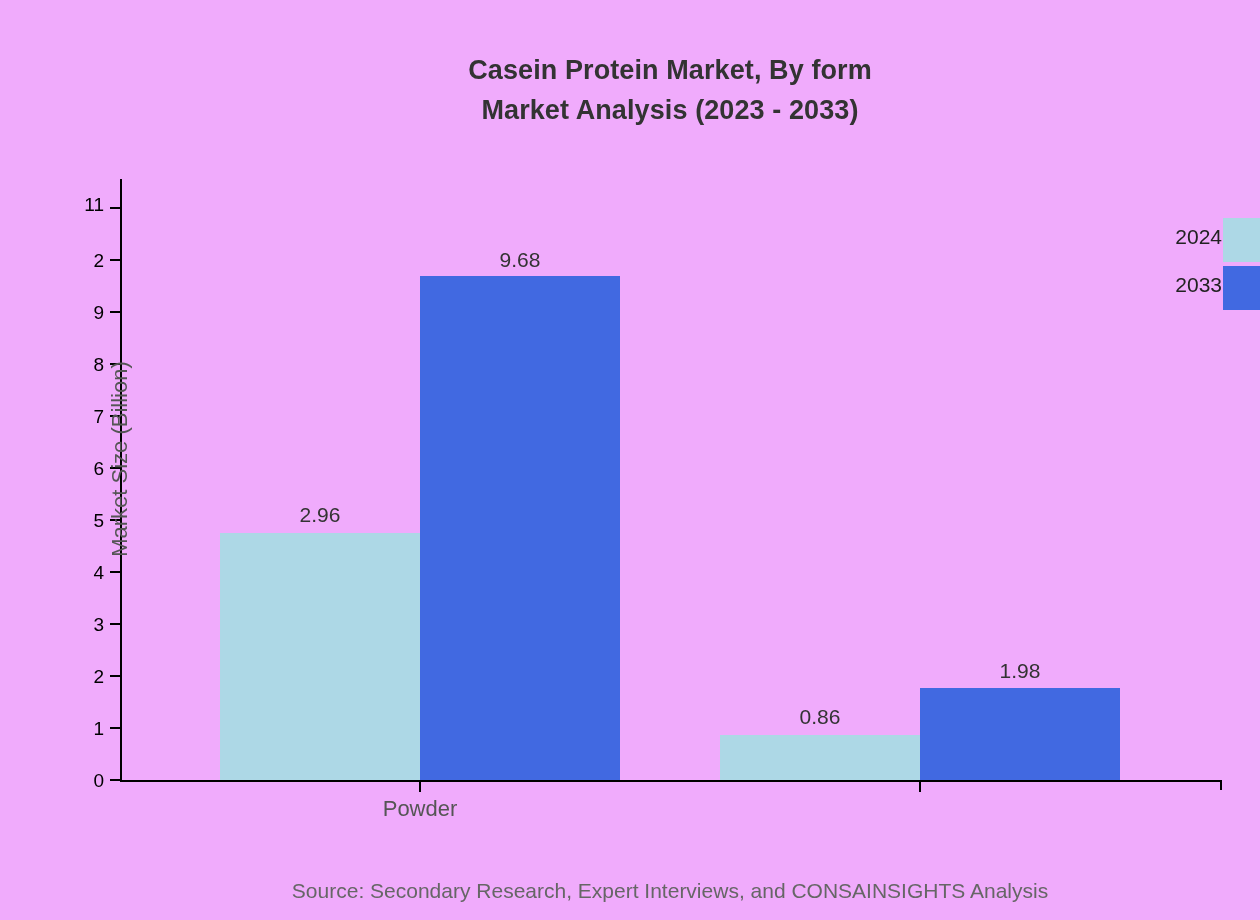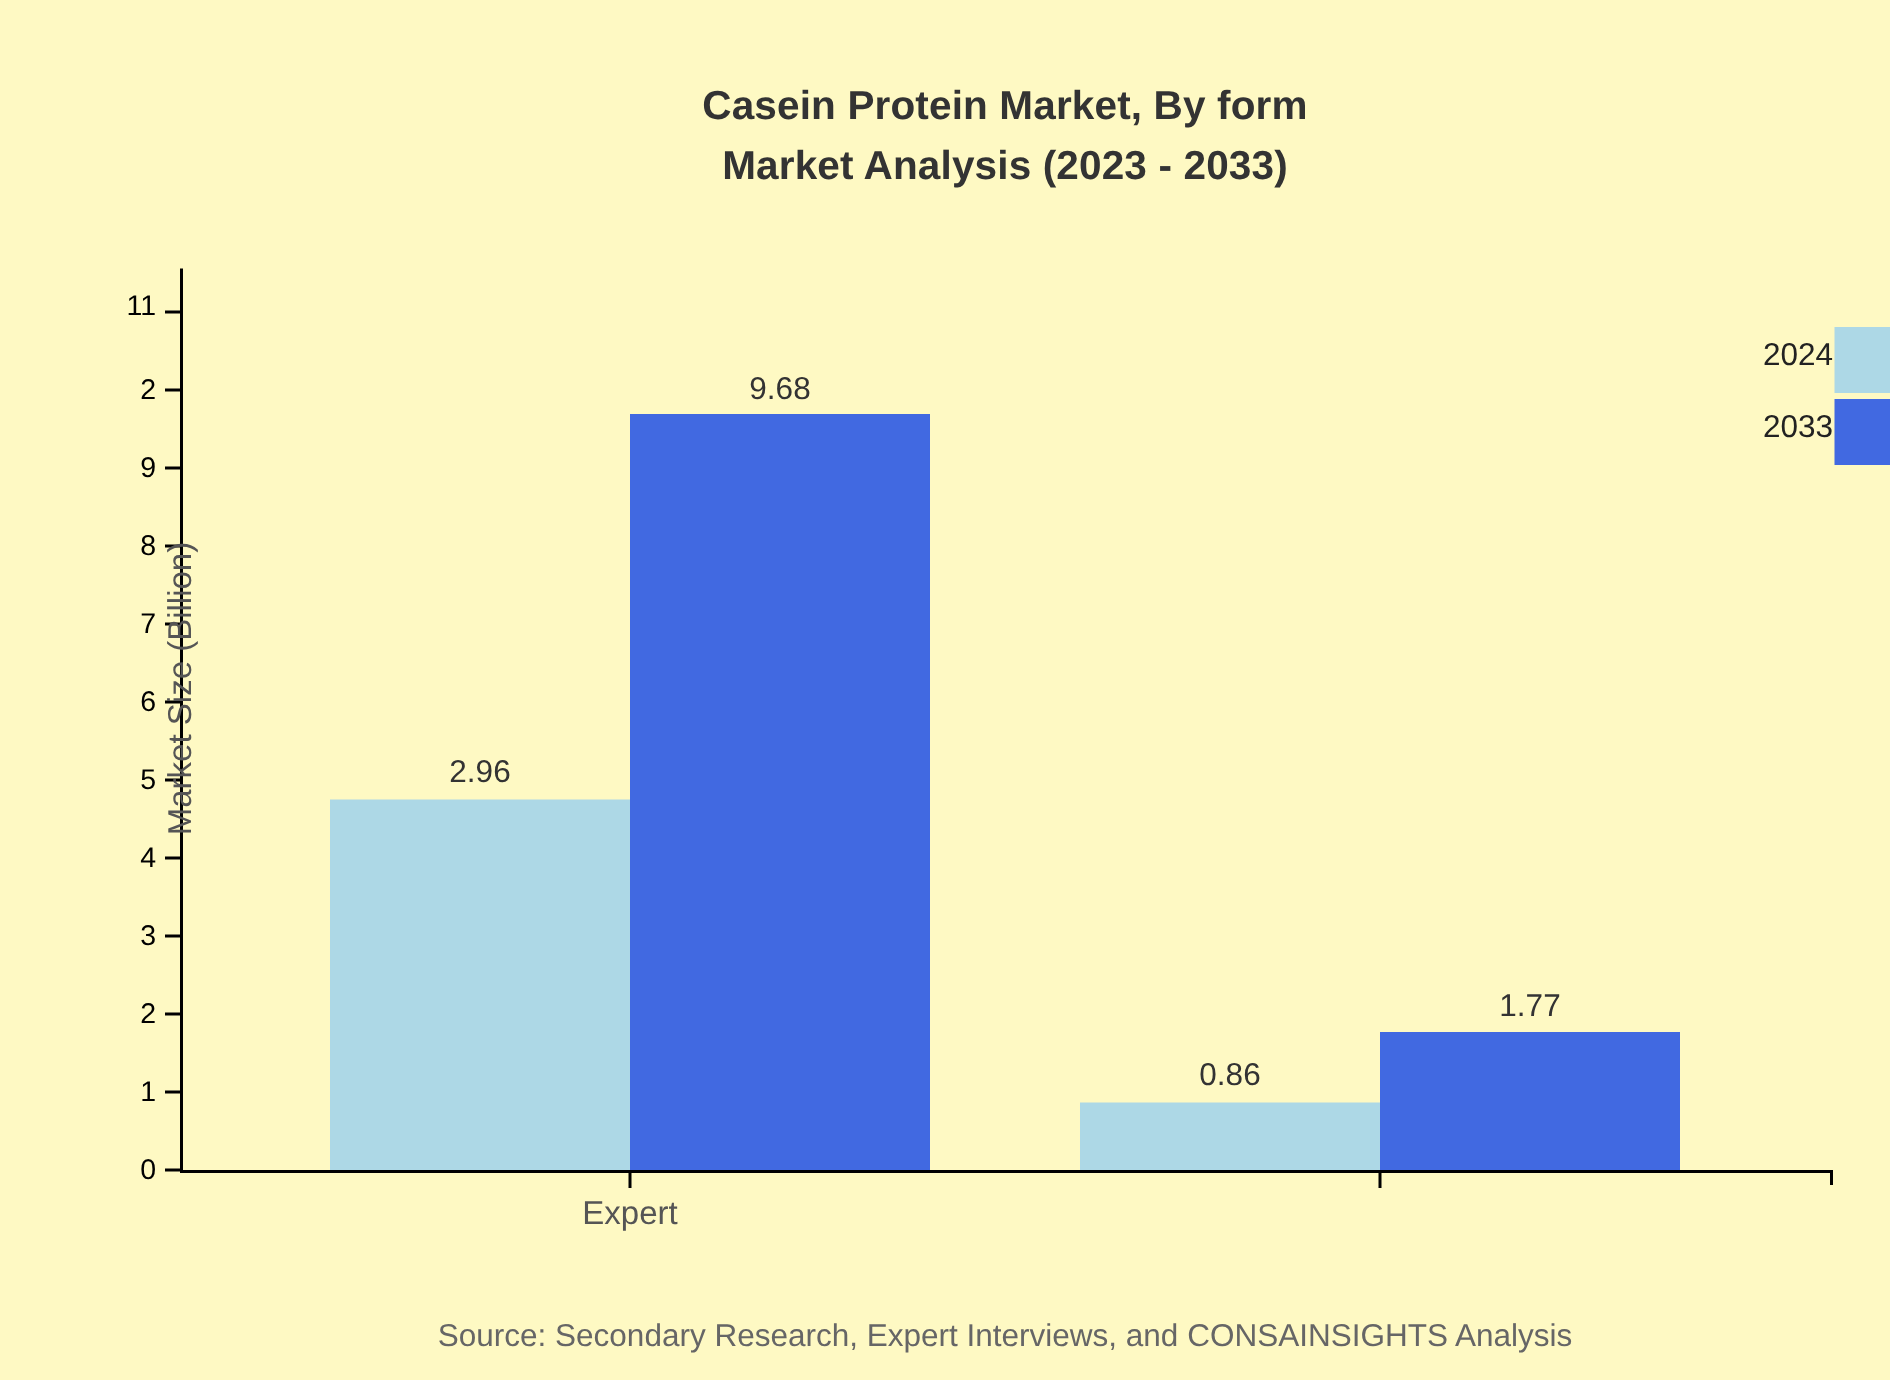--- a/index.html
+++ b/index.html
@@ -12,21 +12,21 @@
     height: 920px;
     overflow: hidden;
     font-family: "Liberation Sans", sans-serif;
     -webkit-font-smoothing: antialiased;
   }
 
   #figure {
     position: relative;
     width: 1260px;
     height: 920px;
-    background: #fef9c3;
+    background: #f0abfc;
   }
 
   
   .title-block {
     position: absolute;
     left: 0;
     top: 50px;
     width: 1340px;
     text-align: center;
     color: #333333;
@@ -237,24 +237,24 @@
     <div class="bar light" style="left:98px; width:200px; height:247px;"></div>
     <div class="bar-value" style="left:98px; width:200px; top:325px;">2.96</div>
 
     <div class="bar dark" style="left:298px; width:200px; height:504px;"></div>
     <div class="bar-value" style="left:298px; width:200px; top:70px;">9.68</div>
 
     <div class="bar light" style="left:598px; width:200px; height:45px;"></div>
     <div class="bar-value" style="left:598px; width:200px; top:527px;">0.86</div>
 
     <div class="bar dark" style="left:798px; width:200px; height:92px;"></div>
-    <div class="bar-value" style="left:798px; width:200px; top:481px;">1.77</div>
+    <div class="bar-value" style="left:798px; width:200px; top:481px;">1.98</div>
 
     <div class="xtick" style="left:297px;"></div>
-    <div class="xcat-label" style="left:198px; width:200px;">Expert</div>
+    <div class="xcat-label" style="left:198px; width:200px;">Powder</div>
 
     <div class="xtick" style="left:797px;"></div>
 
     <div class="y-axis-title">Market Size (Billion)</div>
 
   </div>
 
   <div class="legend">
     <div class="legend-row">
       <span class="legend-label">2024</span>

